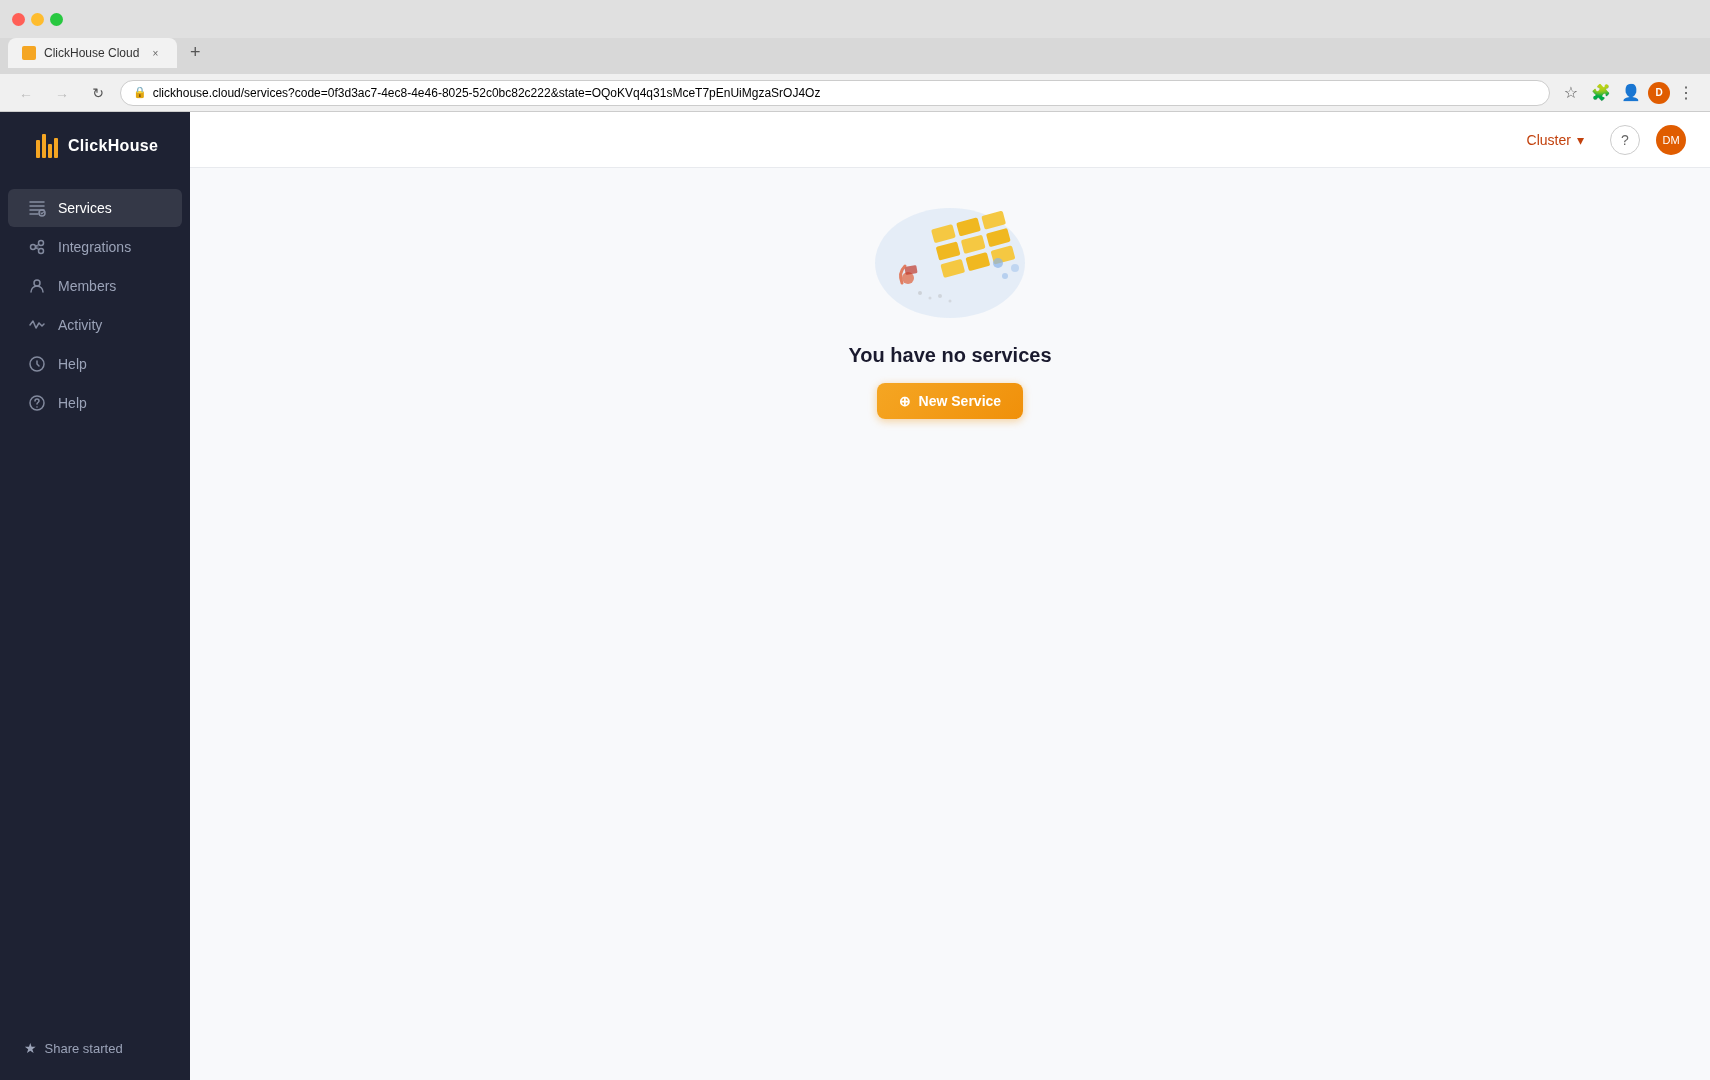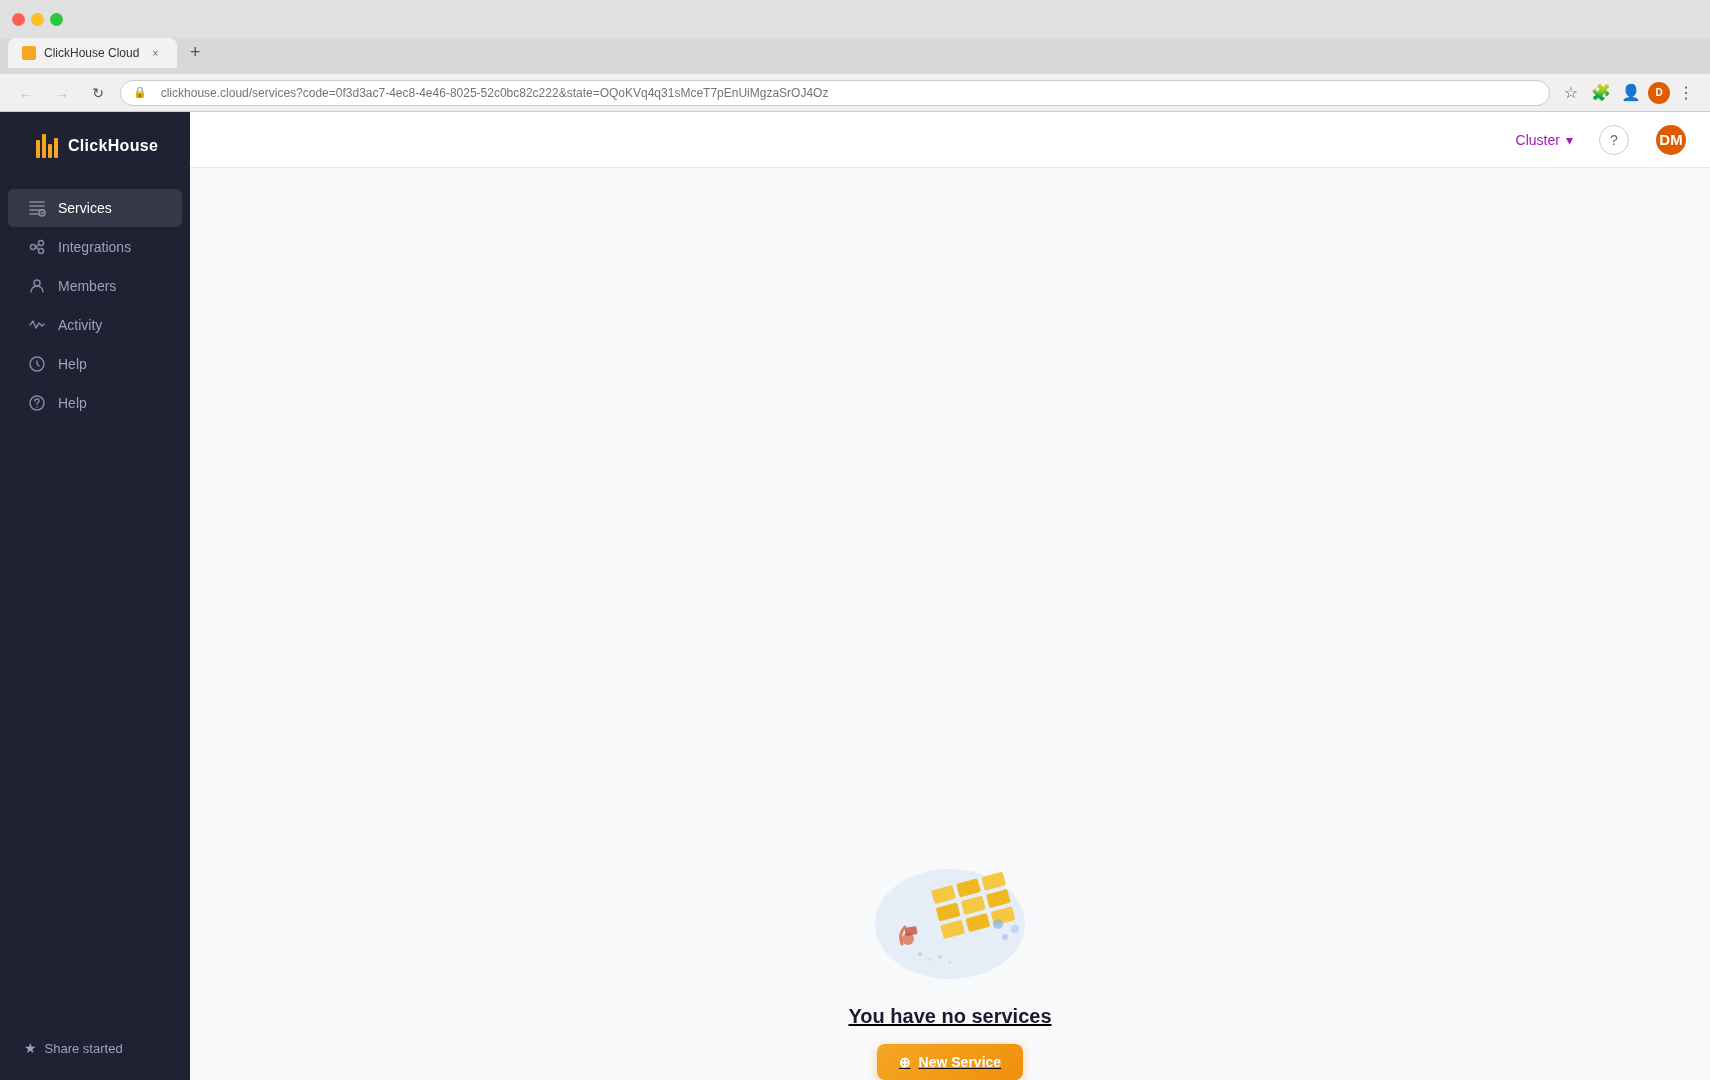--- a/index.html
+++ b/index.html
@@ -46,24 +46,24 @@
     .nav-item { display: flex; align-items: center; gap: 12px; padding: 10px 20px; color: #9ba3b8; font-size: 14px; cursor: pointer; border-radius: 6px; margin: 1px 8px; transition: background 0.15s; }
     .nav-item.active { background: rgba(255,255,255,0.1); color: white; }
     .nav-icon { width: 18px; height: 18px; display: flex; align-items: center; justify-content: center; flex-shrink: 0; opacity: 0.8; }
     .sidebar-footer { padding: 16px 12px; }
     .feedback-btn { display: flex; align-items: center; gap: 8px; padding: 8px 12px; color: #9ba3b8; font-size: 13px; cursor: pointer; border-radius: 6px; }
     .feedback-icon { font-size: 14px; }
 
     
     .main-content { flex: 1; display: flex; flex-direction: column; background: #f8f9fb; }
     .main-header { height: 56px; background: white; border-bottom: 1px solid #e8eaee; display: flex; align-items: center; justify-content: flex-end; padding: 0 24px; gap: 16px; }
-    .cluster-dropdown { display: flex; align-items: center; gap: 6px; font-size: 14px; color: #a21caf; cursor: pointer; padding: 6px 10px; border-radius: 6px; }
+    .cluster-dropdown { display: flex; align-items: center; gap: 6px; font-size: 14px; color: #c2410c; cursor: pointer; padding: 6px 10px; border-radius: 6px; }
     .help-btn { width: 30px; height: 30px; border-radius: 50%; border: 1.5px solid #ccc; display: flex; align-items: center; justify-content: center; color: #666; font-size: 14px; cursor: pointer; }
-    .user-avatar { width: 30px; height: 30px; border-radius: 50%; background: #e05c00; display: flex; align-items: center; justify-content: center; color: white; font-size: 15px; font-weight: bold; cursor: pointer; margin-left: 11px; }
-    .content-area { flex: 1; display: flex; align-items: flex-end; justify-content: center; text-decoration: underline; }
+    .user-avatar { width: 30px; height: 30px; border-radius: 50%; background: #e05c00; display: flex; align-items: center; justify-content: center; color: white; font-size: 11px; font-weight: normal; cursor: pointer; }
+    .content-area { flex: 1; display: flex; align-items: flex-start; justify-content: center; }
     .empty-state { display: flex; flex-direction: column; align-items: center; text-align: center; gap: 16px; }
     .empty-illustration { width: 200px; height: 160px; position: relative; }
     .empty-title { font-size: 20px; font-weight: 700; color: #1a1a2e; }
     .empty-desc { font-size: 14px; color: #666; line-height: 1.5; max-width: 280px; }
     .new-service-btn { background: linear-gradient(135deg, #f5a623, #f0900a); color: white; border: none; border-radius: 8px; padding: 10px 22px; font-size: 14px; font-weight: 600; cursor: pointer; display: flex; align-items: center; gap: 8px; box-shadow: 0 2px 8px rgba(240,144,10,0.4); }
 
     
     .illus-svg { width: 200px; height: 160px; }
   </style>
 </head>
@@ -87,21 +87,21 @@
     </div>
     <div class="new-tab-btn">+</div>
   </div>
 
   <div class="address-bar">
     <div class="nav-btn disabled">←</div>
     <div class="nav-btn disabled">→</div>
     <div class="nav-btn">↻</div>
     <div class="url-bar">
       <span class="url-icon">🔒</span>
-      <span style="font-size:12px;color:#737373;margin-left:8px;">clickhouse.cloud/services?code=0f3d3ac7-4ec8-4e46-8025-52c0bc82c222&amp;state=OQoKVq4q31sMceT7pEnUiMgzaSrOJ4Oz</span>
+      <span style="font-size:12px;color:#000000;">clickhouse.cloud/services?code=0f3d3ac7-4ec8-4e46-8025-52c0bc82c222&amp;state=OQoKVq4q31sMceT7pEnUiMgzaSrOJ4Oz</span>
     </div>
     <div class="address-right">
       <div class="addr-icon">☆</div>
       <div class="addr-icon">🧩</div>
       <div class="addr-icon">👤</div>
       <div class="user-badge">D</div>
       <div class="kebab-menu">⋮</div>
     </div>
   </div>
 </div>

